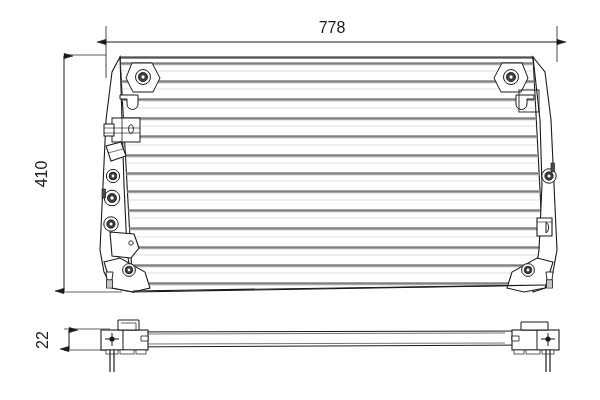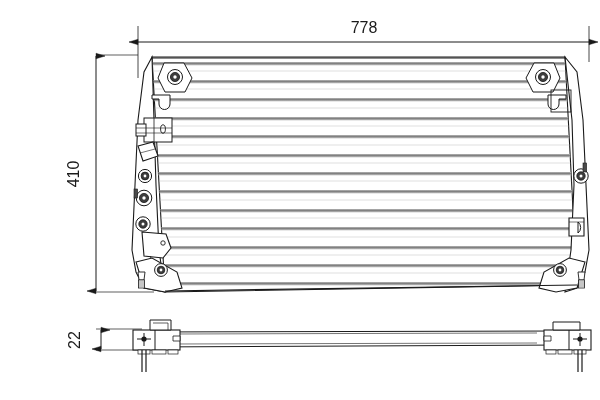--- a/index.html
+++ b/index.html
@@ -6,21 +6,21 @@
   html,body{margin:0;padding:0;background:#ffffff;}
   body{
     width:600px;height:400px;
     font-family:"Liberation Sans", sans-serif;
     color:#1a1a1a;
     overflow:hidden;
     position:relative;
   }
   #drawing-root{
     position:absolute;inset:0;
-    width:518px;height:400px;padding-left:32px;
+    width:518px;height:400px;
   }
   svg#tech-drawing{display:block;width:600px;height:400px;}
   .dim-text{
     font-family:"Liberation Sans", sans-serif;
     font-size:16px;
     fill:#1a1a1a;
     font-weight:400;
   }
 </style>
 </head>

